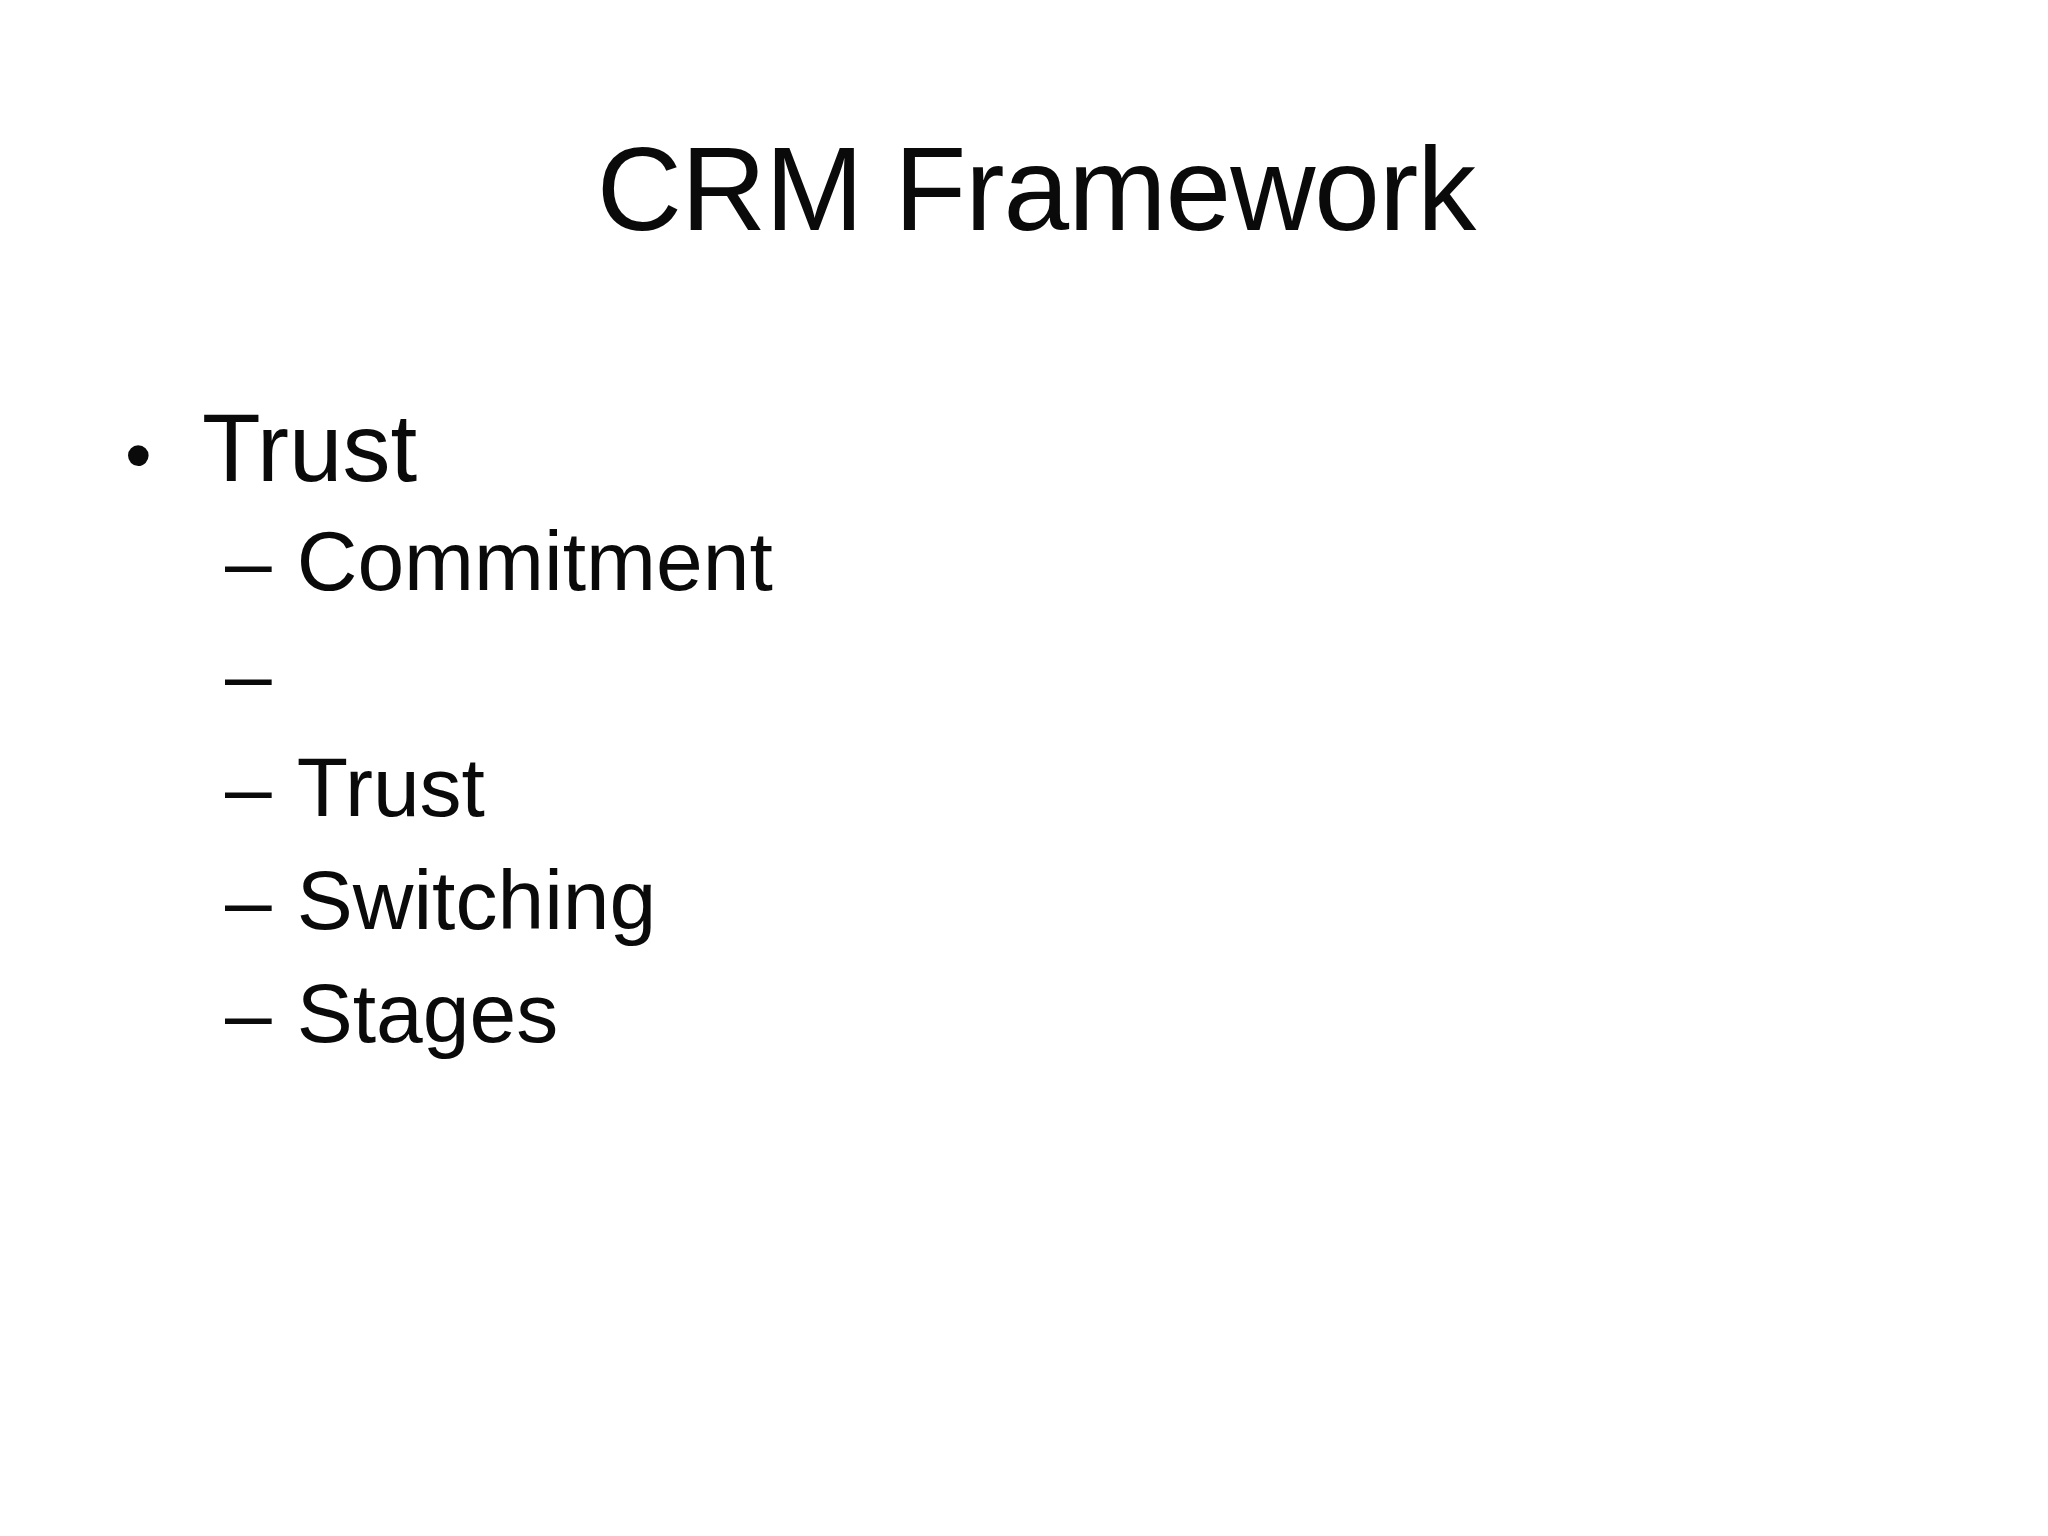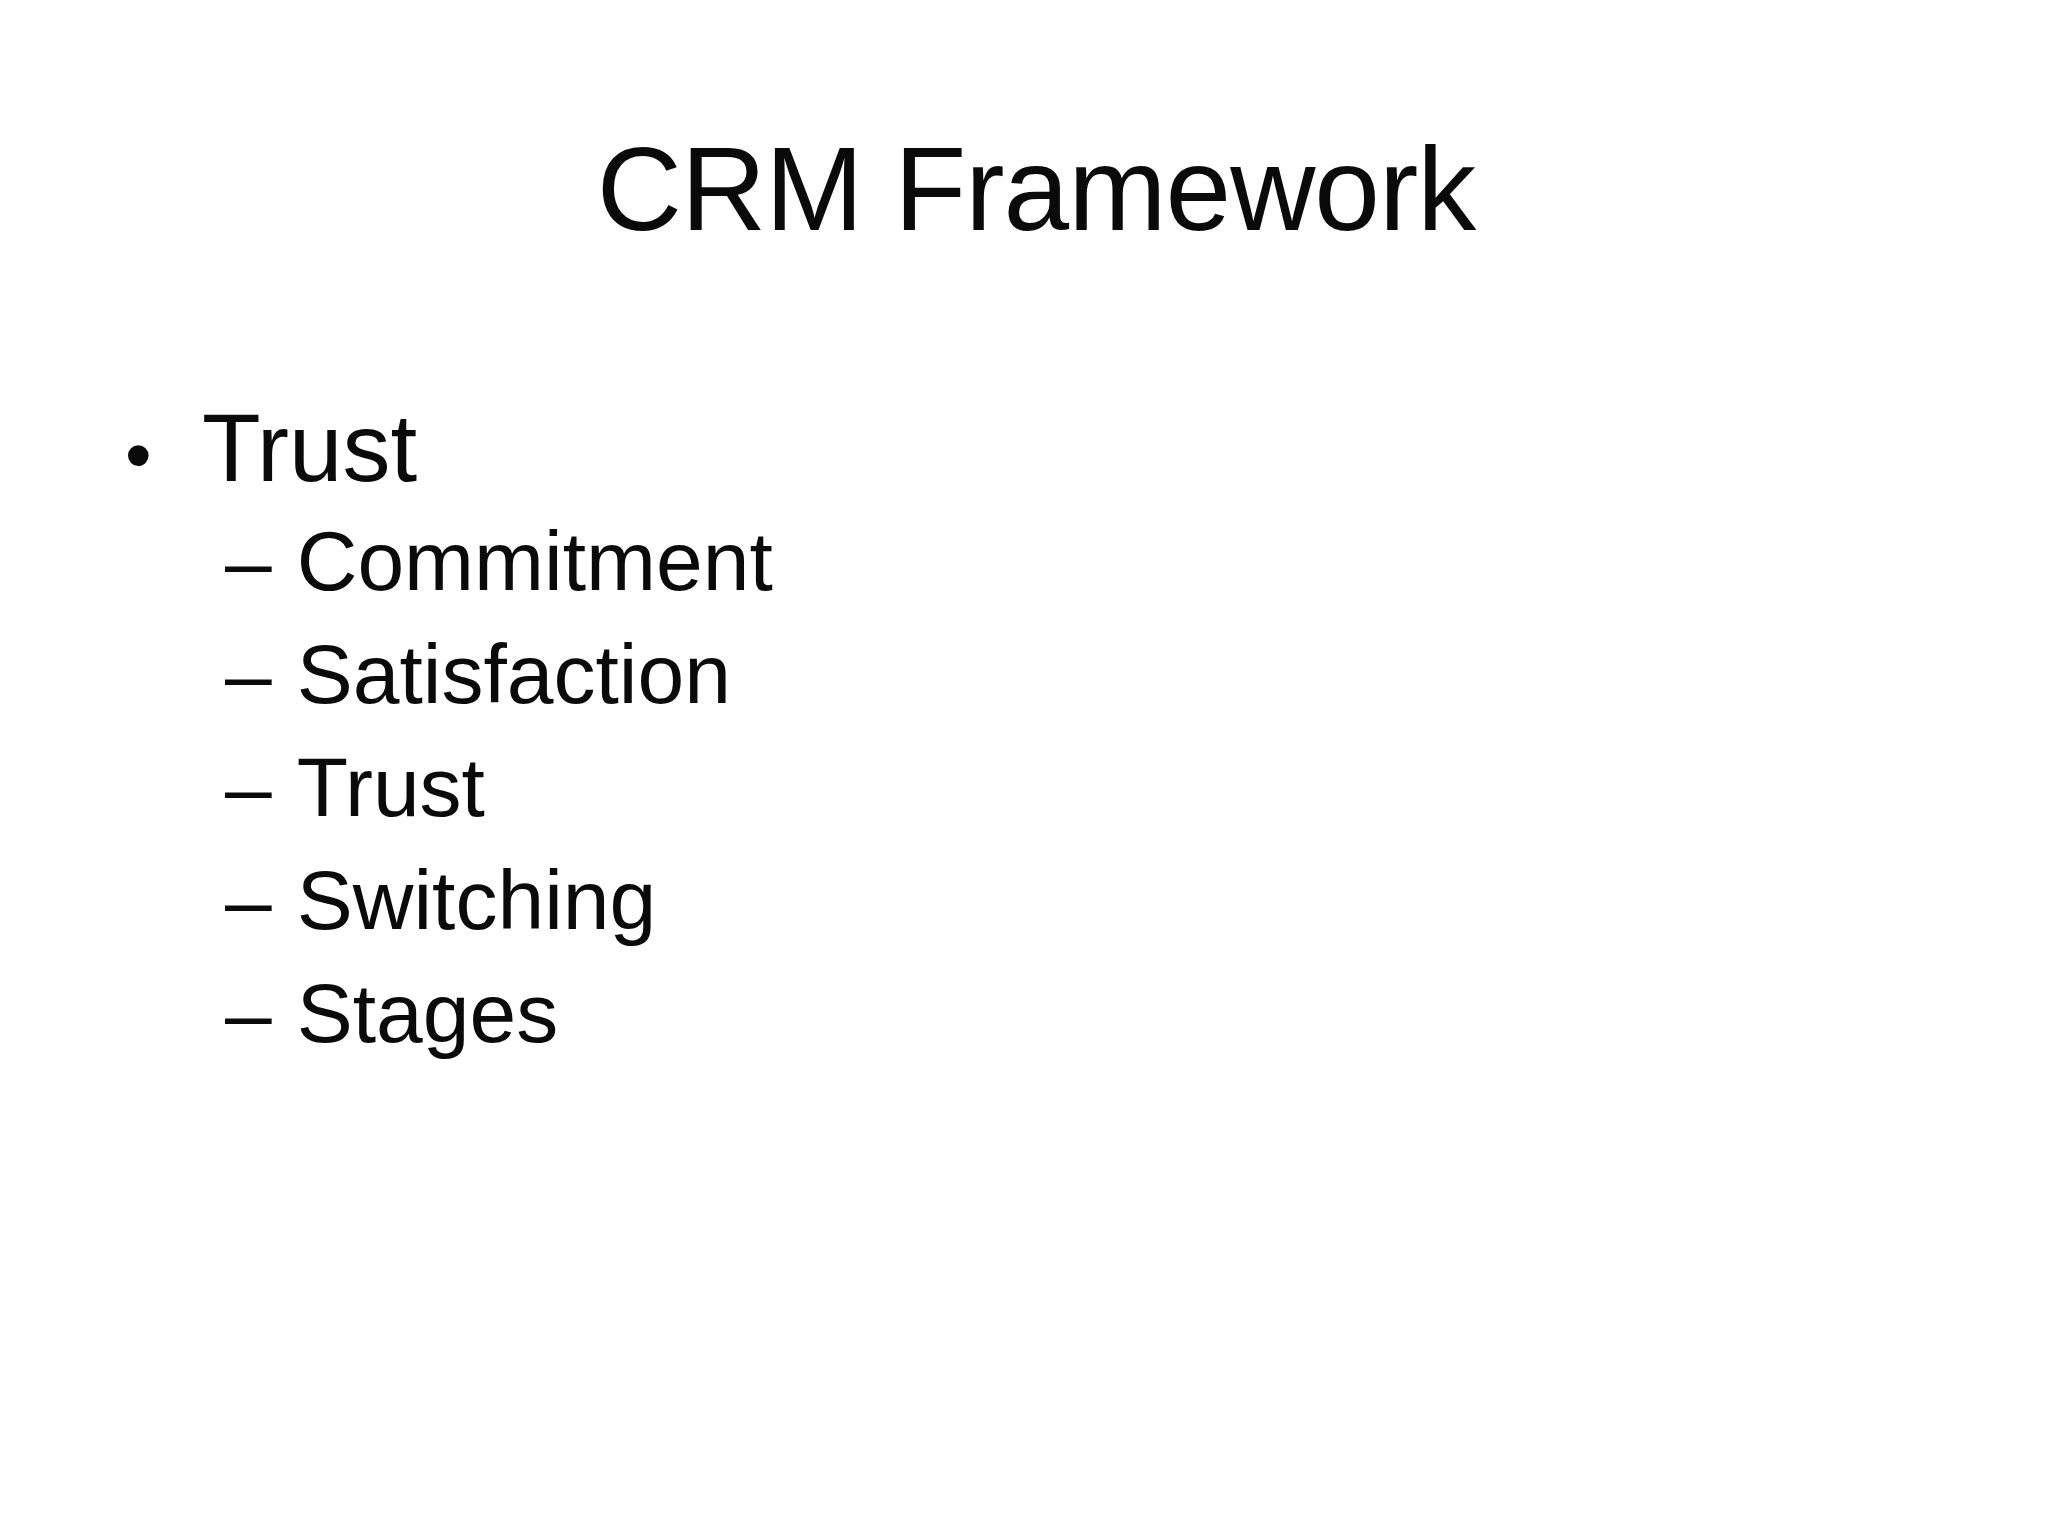--- a/index.html
+++ b/index.html
@@ -78,21 +78,20 @@
       <span class="l1-text">Trust</span>
     </div>
 
     <div class="l2-row">
       <span class="l2-dash">–</span>
       <span class="l2-text">Commitment</span>
     </div>
 
     <div class="l2-row">
       <span class="l2-dash">–</span>
-      <span class="l2-text">Satisfaction</span>
     </div>
 
     <div class="l2-row">
       <span class="l2-dash">–</span>
       <span class="l2-text">Trust</span>
     </div>
 
     <div class="l2-row">
       <span class="l2-dash">–</span>
       <span class="l2-text">Switching</span>

